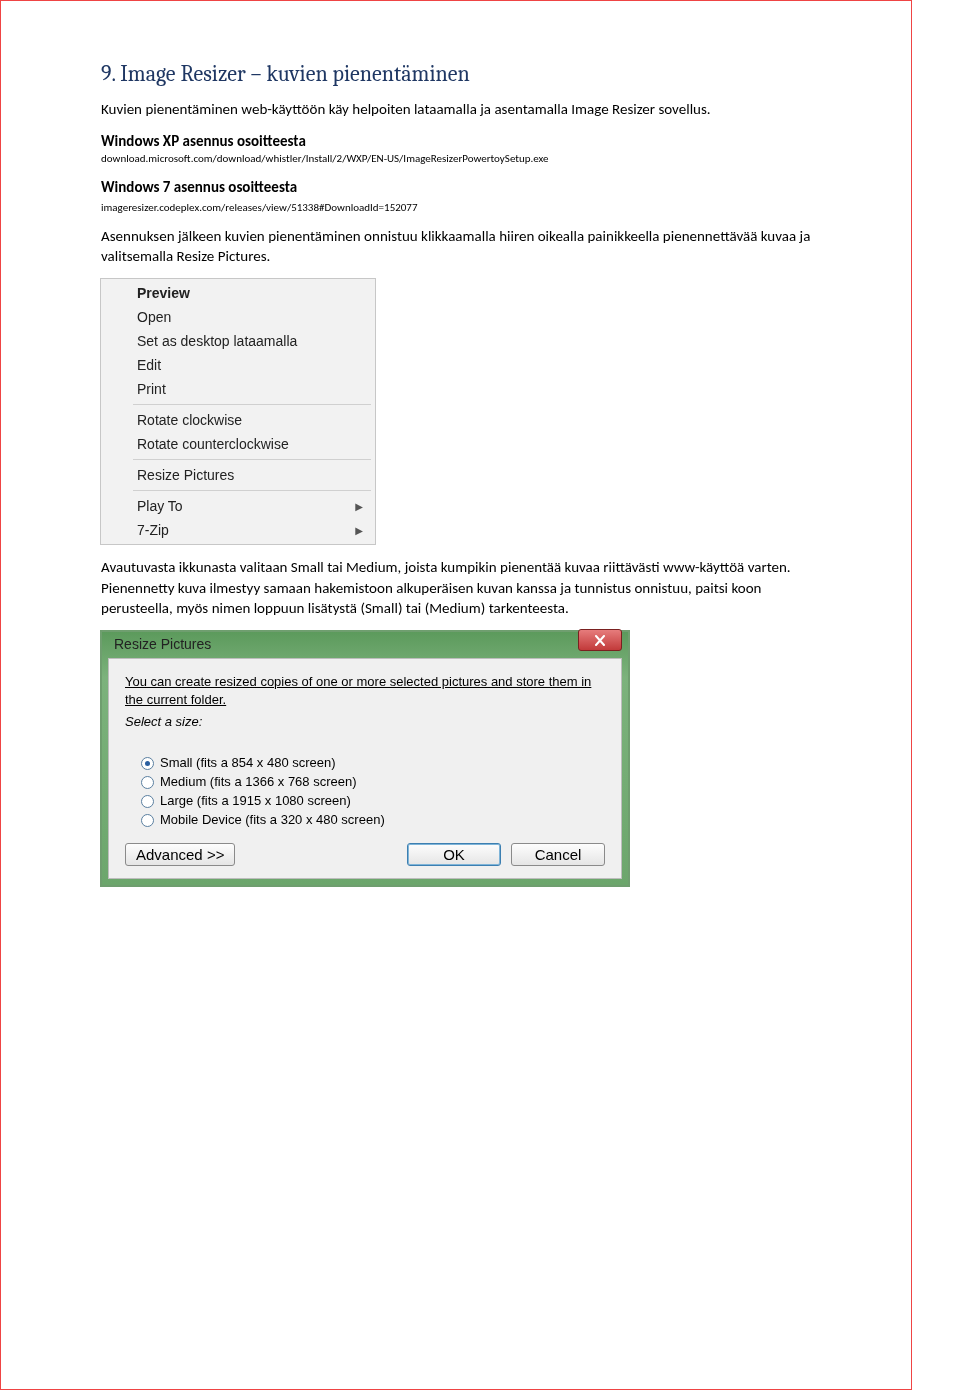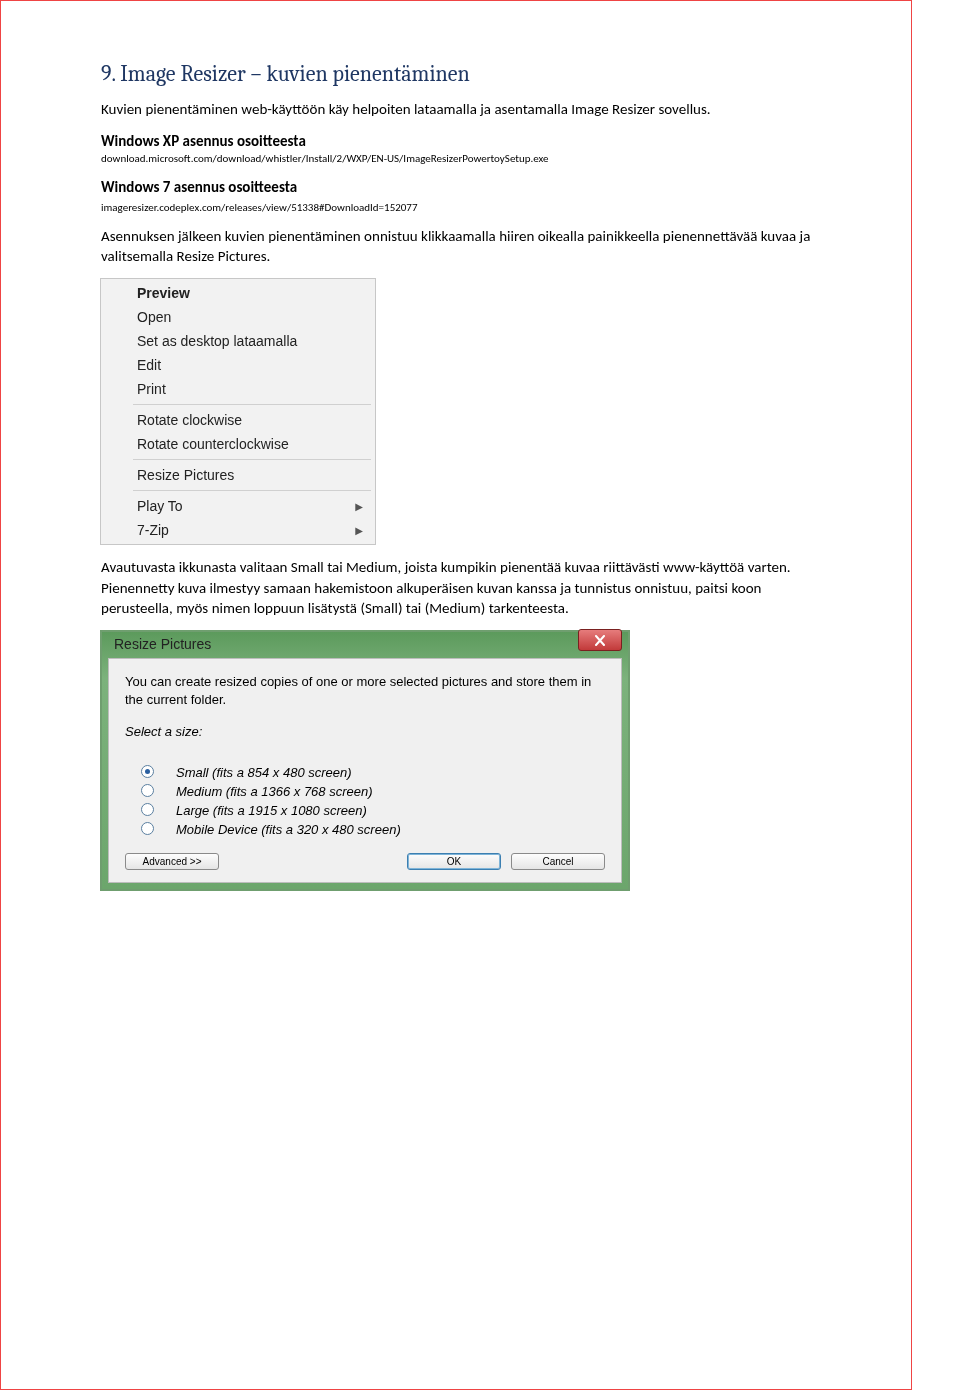--- a/index.html
+++ b/index.html
@@ -114,32 +114,32 @@
   .dialog-body {
     background: #f0f0f0;
     border: 1px solid #bdbdbd;
     padding: 14px 16px 12px 16px;
     font-family: "Segoe UI", Tahoma, sans-serif;
     font-size: 13px;
     color: #000;
   }
   .dialog-intro {
     line-height: 1.35;
-    margin-bottom: 16px;
+    margin-bottom: 6px;
+    text-decoration: underline;
   }
   .dialog-select {
     margin-bottom: 24px;
     font-style: italic;
   }
   .radio-row {
     display: flex;
-    align-items: flex-start;
+    align-items: flex-end;
     padding: 2px 0 2px 16px;
-    gap: 22px;
-    font-style: italic;
+    gap: 6px;
   }
   .radio {
     width: 13px;
     height: 13px;
     border-radius: 50%;
     border: 1px solid #5a7fa0;
     background: #fff;
     position: relative;
     box-sizing: border-box;
   }
@@ -155,21 +155,21 @@
   }
   .dialog-buttons {
     display: flex;
     align-items: center;
     gap: 10px;
     margin-top: 14px;
   }
   .btn {
     border: 1px solid #8a8a8a;
     background: linear-gradient(#fdfdfd, #e5e5e5);
-    font-size: 10px;
+    font-size: 15px;
     padding: 2px 10px;
     border-radius: 3px;
     font-family: "Segoe UI", Tahoma, sans-serif;
     min-width: 72px;
     text-align: center;
   }
   .btn.default {
     border: 1px solid #3c7fb1;
     box-shadow: 0 0 0 1px #7eb4d8 inset;
   }

